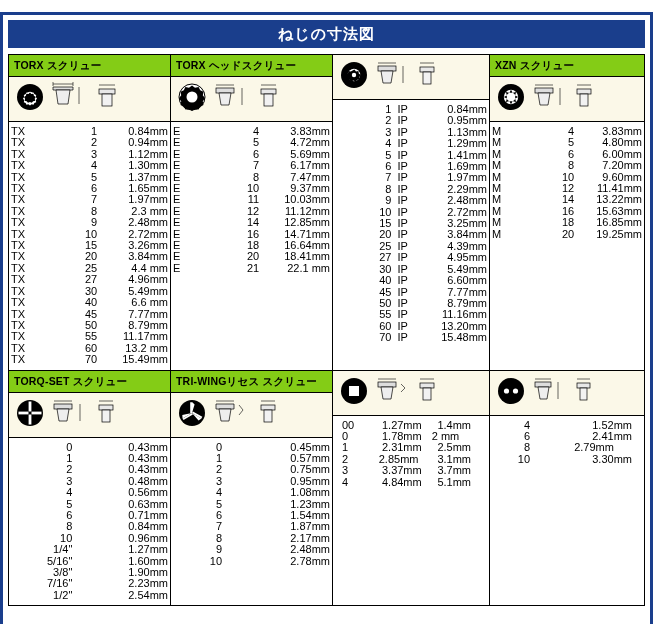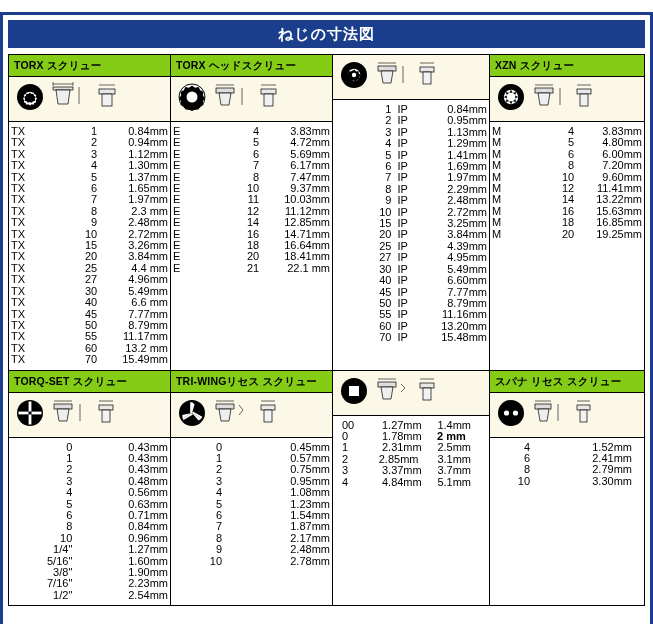--- a/index.html
+++ b/index.html
@@ -794,21 +794,21 @@
           <table class="tbl">
             <tbody>
               <tr>
                   <td style="text-align:left;padding-left:9px;width:26%;">00</td>
                   <td style="text-align:right;padding-right:8px;width:36%;">1.27mm</td>
                   <td style="text-align:right;padding-right:18px;">1.4mm</td>
                 </tr>
               <tr>
                   <td style="text-align:left;padding-left:9px;">0</td>
                   <td style="text-align:right;padding-right:8px;">1.78mm</td>
-                  <td style="text-align:center;padding-right:18px;font-weight:bold;">2 mm</td>
+                  <td style="text-align:left;padding-right:18px;">2 mm</td>
                 </tr>
               <tr>
                   <td style="text-align:left;padding-left:9px;">1</td>
                   <td style="text-align:right;padding-right:8px;">2.31mm</td>
                   <td style="text-align:right;padding-right:18px;">2.5mm</td>
                 </tr>
               <tr>
                   <td style="text-align:left;padding-left:9px;">2</td>
                   <td style="text-align:center;padding-right:8px;">2.85mm</td>
                   <td style="text-align:right;padding-right:18px;">3.1mm</td>
@@ -822,21 +822,20 @@
                   <td style="text-align:left;padding-left:9px;">4</td>
                   <td style="text-align:right;padding-right:8px;">4.84mm</td>
                   <td style="text-align:right;padding-right:18px;">5.1mm</td>
                 </tr>
             </tbody>
           </table>
         </div>
       </div>
 
       <div class="panel" style="flex:1;">
-        <div class="panel-title">スパナ リセス スクリュー</div>
         <div class="panel-figure">
           <span class="fig">
             <svg width="30" height="30" viewBox="0 0 30 30">
               <circle cx="15" cy="15" r="13" fill="#000"></circle>
               <circle cx="10.5" cy="15" r="2.6" fill="#fff"></circle>
               <circle cx="19.5" cy="15" r="2.6" fill="#fff"></circle>
             </svg>
           </span>
           <span class="fig">
             <svg width="38" height="32" viewBox="0 0 38 32">
@@ -860,21 +859,21 @@
               <tr>
                   <td style="text-align:right;padding-right:24px;">4</td>
                   <td class="c-val2" style="padding-right:12px;">1.52mm</td>
                 </tr>
               <tr>
                   <td style="text-align:right;padding-right:24px;">6</td>
                   <td class="c-val2" style="padding-right:12px;">2.41mm</td>
                 </tr>
               <tr>
                   <td style="text-align:right;padding-right:24px;">8</td>
-                  <td class="c-val2" style="padding-right:12px;">2.79mm</td>
+                  <td class="c-val2" style="padding-right:12px;text-align:center;">2.79mm</td>
                 </tr>
               <tr>
                   <td style="text-align:right;padding-right:24px;">10</td>
                   <td class="c-val2" style="padding-right:12px;">3.30mm</td>
                 </tr>
             </tbody>
           </table>
         </div>
       </div>
     </div>

